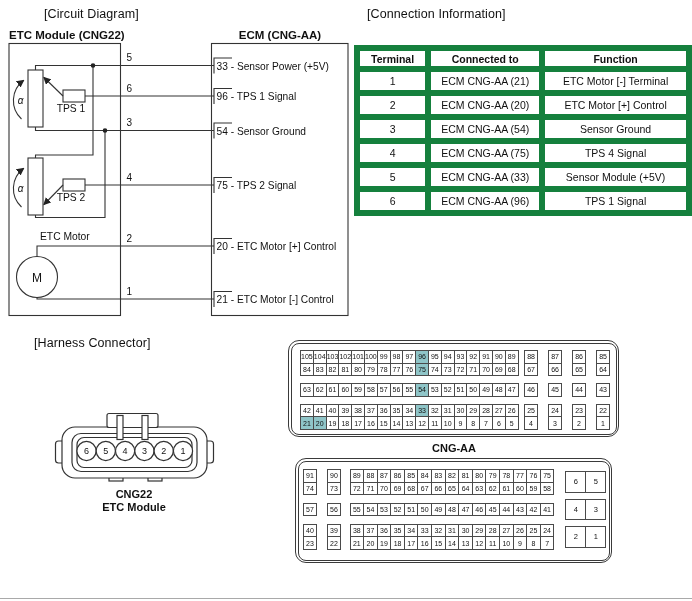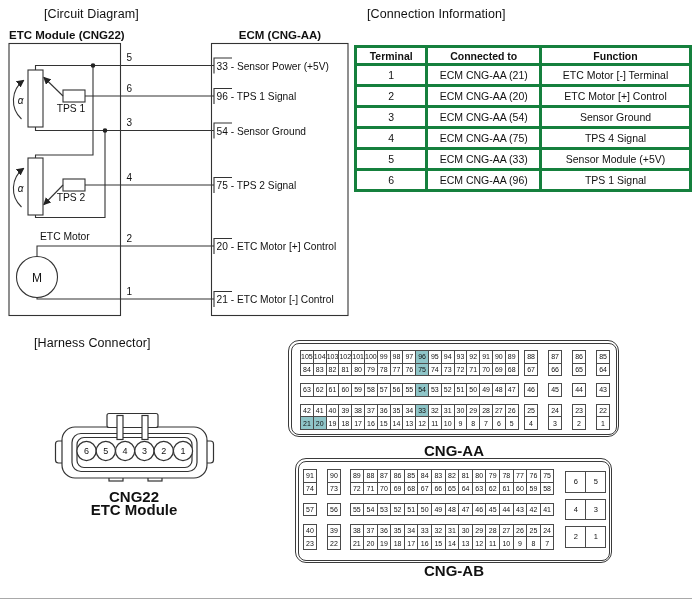--- a/index.html
+++ b/index.html
@@ -19,21 +19,21 @@
   #circuit-svg .hdr { font-size:11.5px; font-weight:bold; }
   #circuit-svg .termnum { font-size:10px; }
   #circuit-svg .pinlbl { font-size:10.2px; }
   #circuit-svg .small { font-size:10.3px; }
   #circuit-svg .alpha { font-size:10px; font-style:italic; }
   #circuit-svg .msym { font-size:12px; }
 
   
   #conn-table { position:absolute; left:354px; top:45px; border-collapse:collapse; background:#fff; }
   #conn-table th, #conn-table td {
-    border:3px solid #15803d; font-size:10.5px; text-align:center;
+    border:6px solid #15803d; font-size:10.5px; text-align:center;
     vertical-align:middle; padding:0 4px; white-space:nowrap;
   }
   #conn-table th { height:15px; font-weight:bold; }
   #conn-table td { height:18px; font-weight:normal; }
   #conn-table th:nth-child(1){ width:62px; }
   #conn-table th:nth-child(2){ width:104px; }
   #conn-table th:nth-child(3){ width:142px; }
 
   
   .connector-panel { position:absolute; border:1.5px solid #3a3a3a; border-radius:11px; background:#fff; }
@@ -56,21 +56,21 @@
   .pin-row .pin-cell + .pin-cell { margin-left:-1px; }
   .pin-col { display:flex; flex-direction:column; flex:none; }
   .pin-col .pin-cell { width:14px; }
   .pin-col .pin-cell + .pin-cell { margin-top:-1px; }
   .side-boxes { display:flex; column-gap:10px; margin-left:5.5px; }
   .left-boxes { display:flex; column-gap:10px; margin-right:8.5px; }
   .pair-box { display:flex; margin-left:11px; }
   .pair-box .pin-cell { width:21px; height:21.5px; font-size:7.5px; }
   .pair-box .pin-cell + .pin-cell { margin-left:-1px; }
 
-  .conn-label { position:absolute; font-weight:bold; font-size:15px; text-align:center; }
+  .conn-label { position:absolute; font-weight:bold; font-size:11px; text-align:center; }
   #cngaa-label { left:354px; top:442px; width:200px; }
   #cngab-label { left:354px; top:565px; width:200px; line-height:12.5px; }
   #cng22-label { left:74px; top:488px; width:120px; }
   #cng22-module { left:74px; top:501px; width:120px; }
 
   #cng22-svg { position:absolute; left:40px; top:405px; }
   #cng22-svg text { font-family:"Liberation Sans", sans-serif; fill:#111; font-size:9px; }
 
   #bottom-line { position:absolute; left:0; top:598px; width:692px; height:1px; background:#a9a9a9; }
 </style>
@@ -520,16 +520,15 @@
           </div>
         </div>
         <div class="pair-box">
           <span class="pin-cell">2</span>
           <span class="pin-cell">1</span>
         </div>
       </div>
     </div>
 </div>
 <div class="conn-label" id="cngab-label">
-  <div>CNG-AB</div>
 </div>
 
 <div id="bottom-line"></div>
 
 </body></html>

